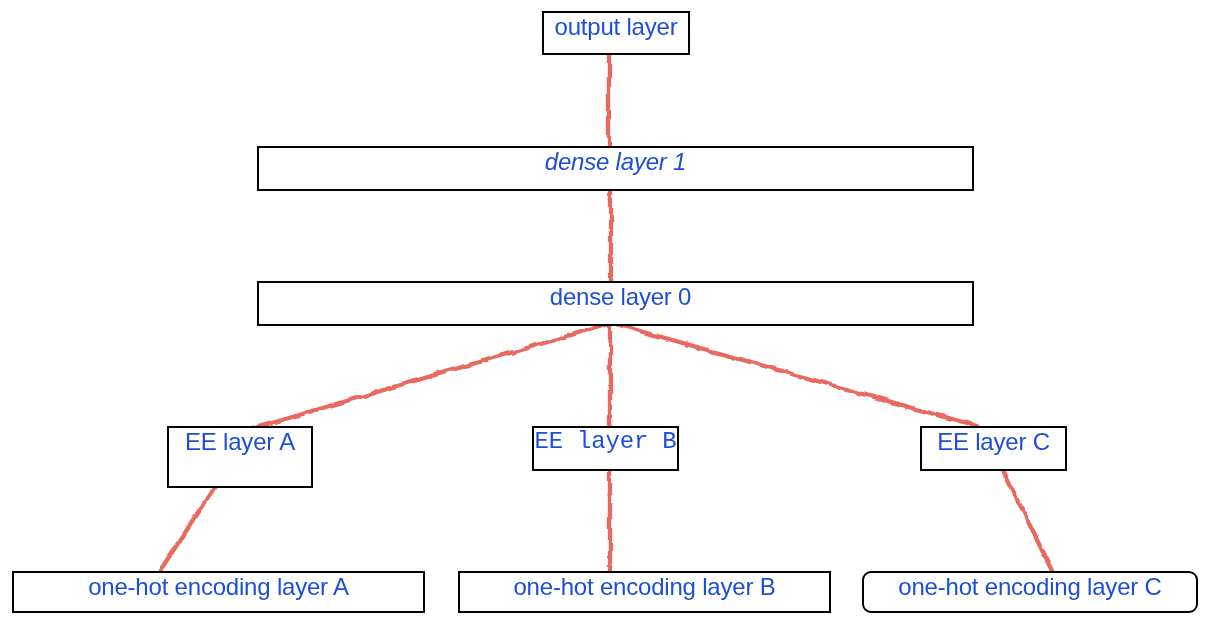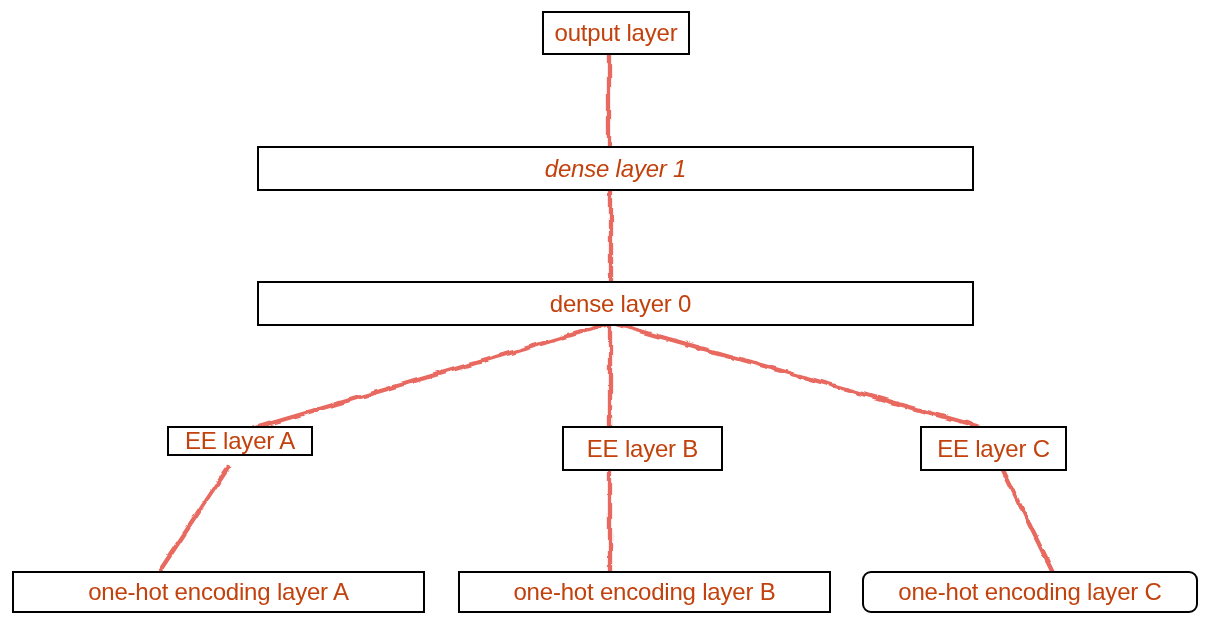--- a/index.html
+++ b/index.html
@@ -25,33 +25,32 @@
     stroke-width: 4.3;
     stroke-linecap: round;
   }
   .node {
     position: absolute;
     z-index: 2;
     box-sizing: border-box;
     border: 2.8px solid #000000;
     background: #ffffff;
     display: flex;
-    align-items: center;
     justify-content: center;
     font-size: 24px;
-    color: #c2410c;
+    color: #1d4ed8;
     white-space: nowrap;
     letter-spacing: -0.2px;
   }
   
   .n-output  { left: 542px; top: 11px;  width: 148px; height: 44px; }
   .n-dense1  { left: 257px; top: 146px; width: 717px; height: 45px; font-style: italic; }
   .n-dense0  { left: 257px; top: 281px; width: 717px; height: 45px; padding-left: 10px; }
-  .n-eeA     { left: 167px; top: 426px; width: 146px; height: 30px; }
-  .n-eeB     { left: 562px; top: 426px; width: 161px; height: 45px; }
+  .n-eeA     { left: 167px; top: 426px; width: 146px; height: 62px; }
+  .n-eeB     { left: 532px; top: 426px; width: 147px; height: 45px; font-family: Liberation Mono, monospace; }
   .n-eeC     { left: 920px; top: 426px; width: 147px; height: 45px; }
   .n-onehotA { left: 12px;  top: 571px; width: 413px; height: 42px; }
   .n-onehotB { left: 458px; top: 571px; width: 373px; height: 42px; }
   .n-onehotC { left: 862px; top: 571px; width: 336px; height: 42px; border-radius: 9px; }
 </style>
 </head>
 <body>
 
 <div class="canvas">
 

